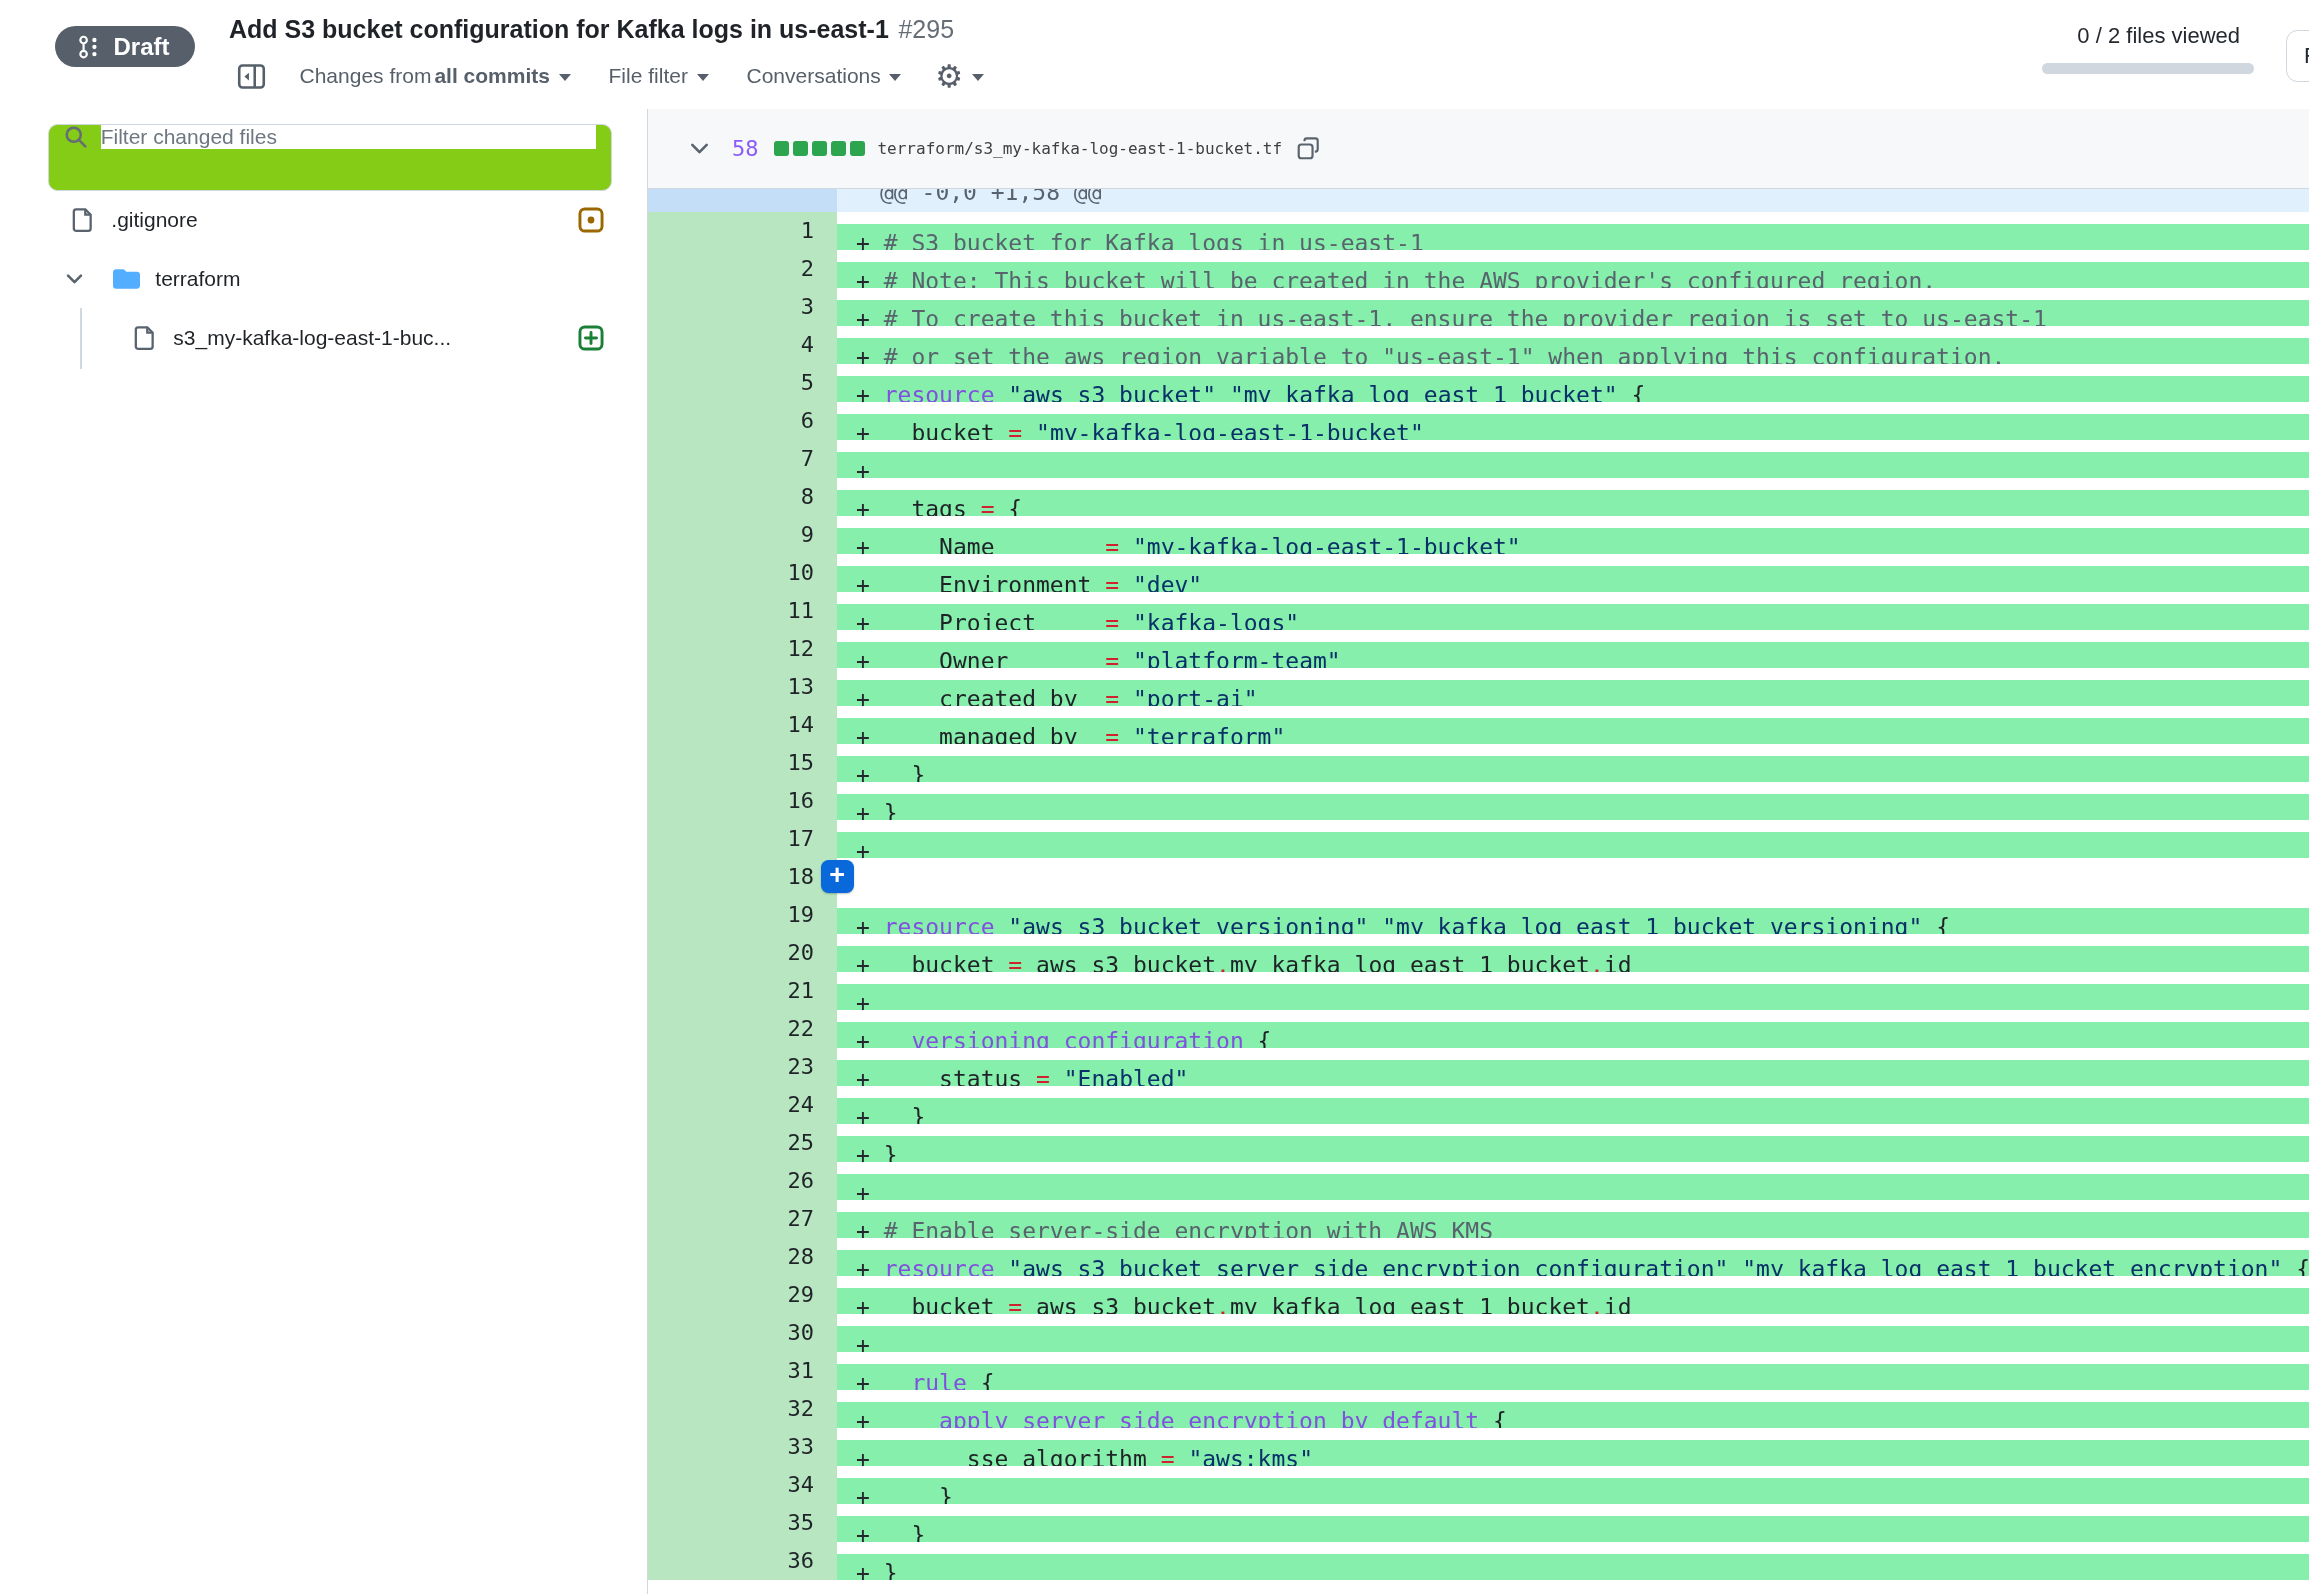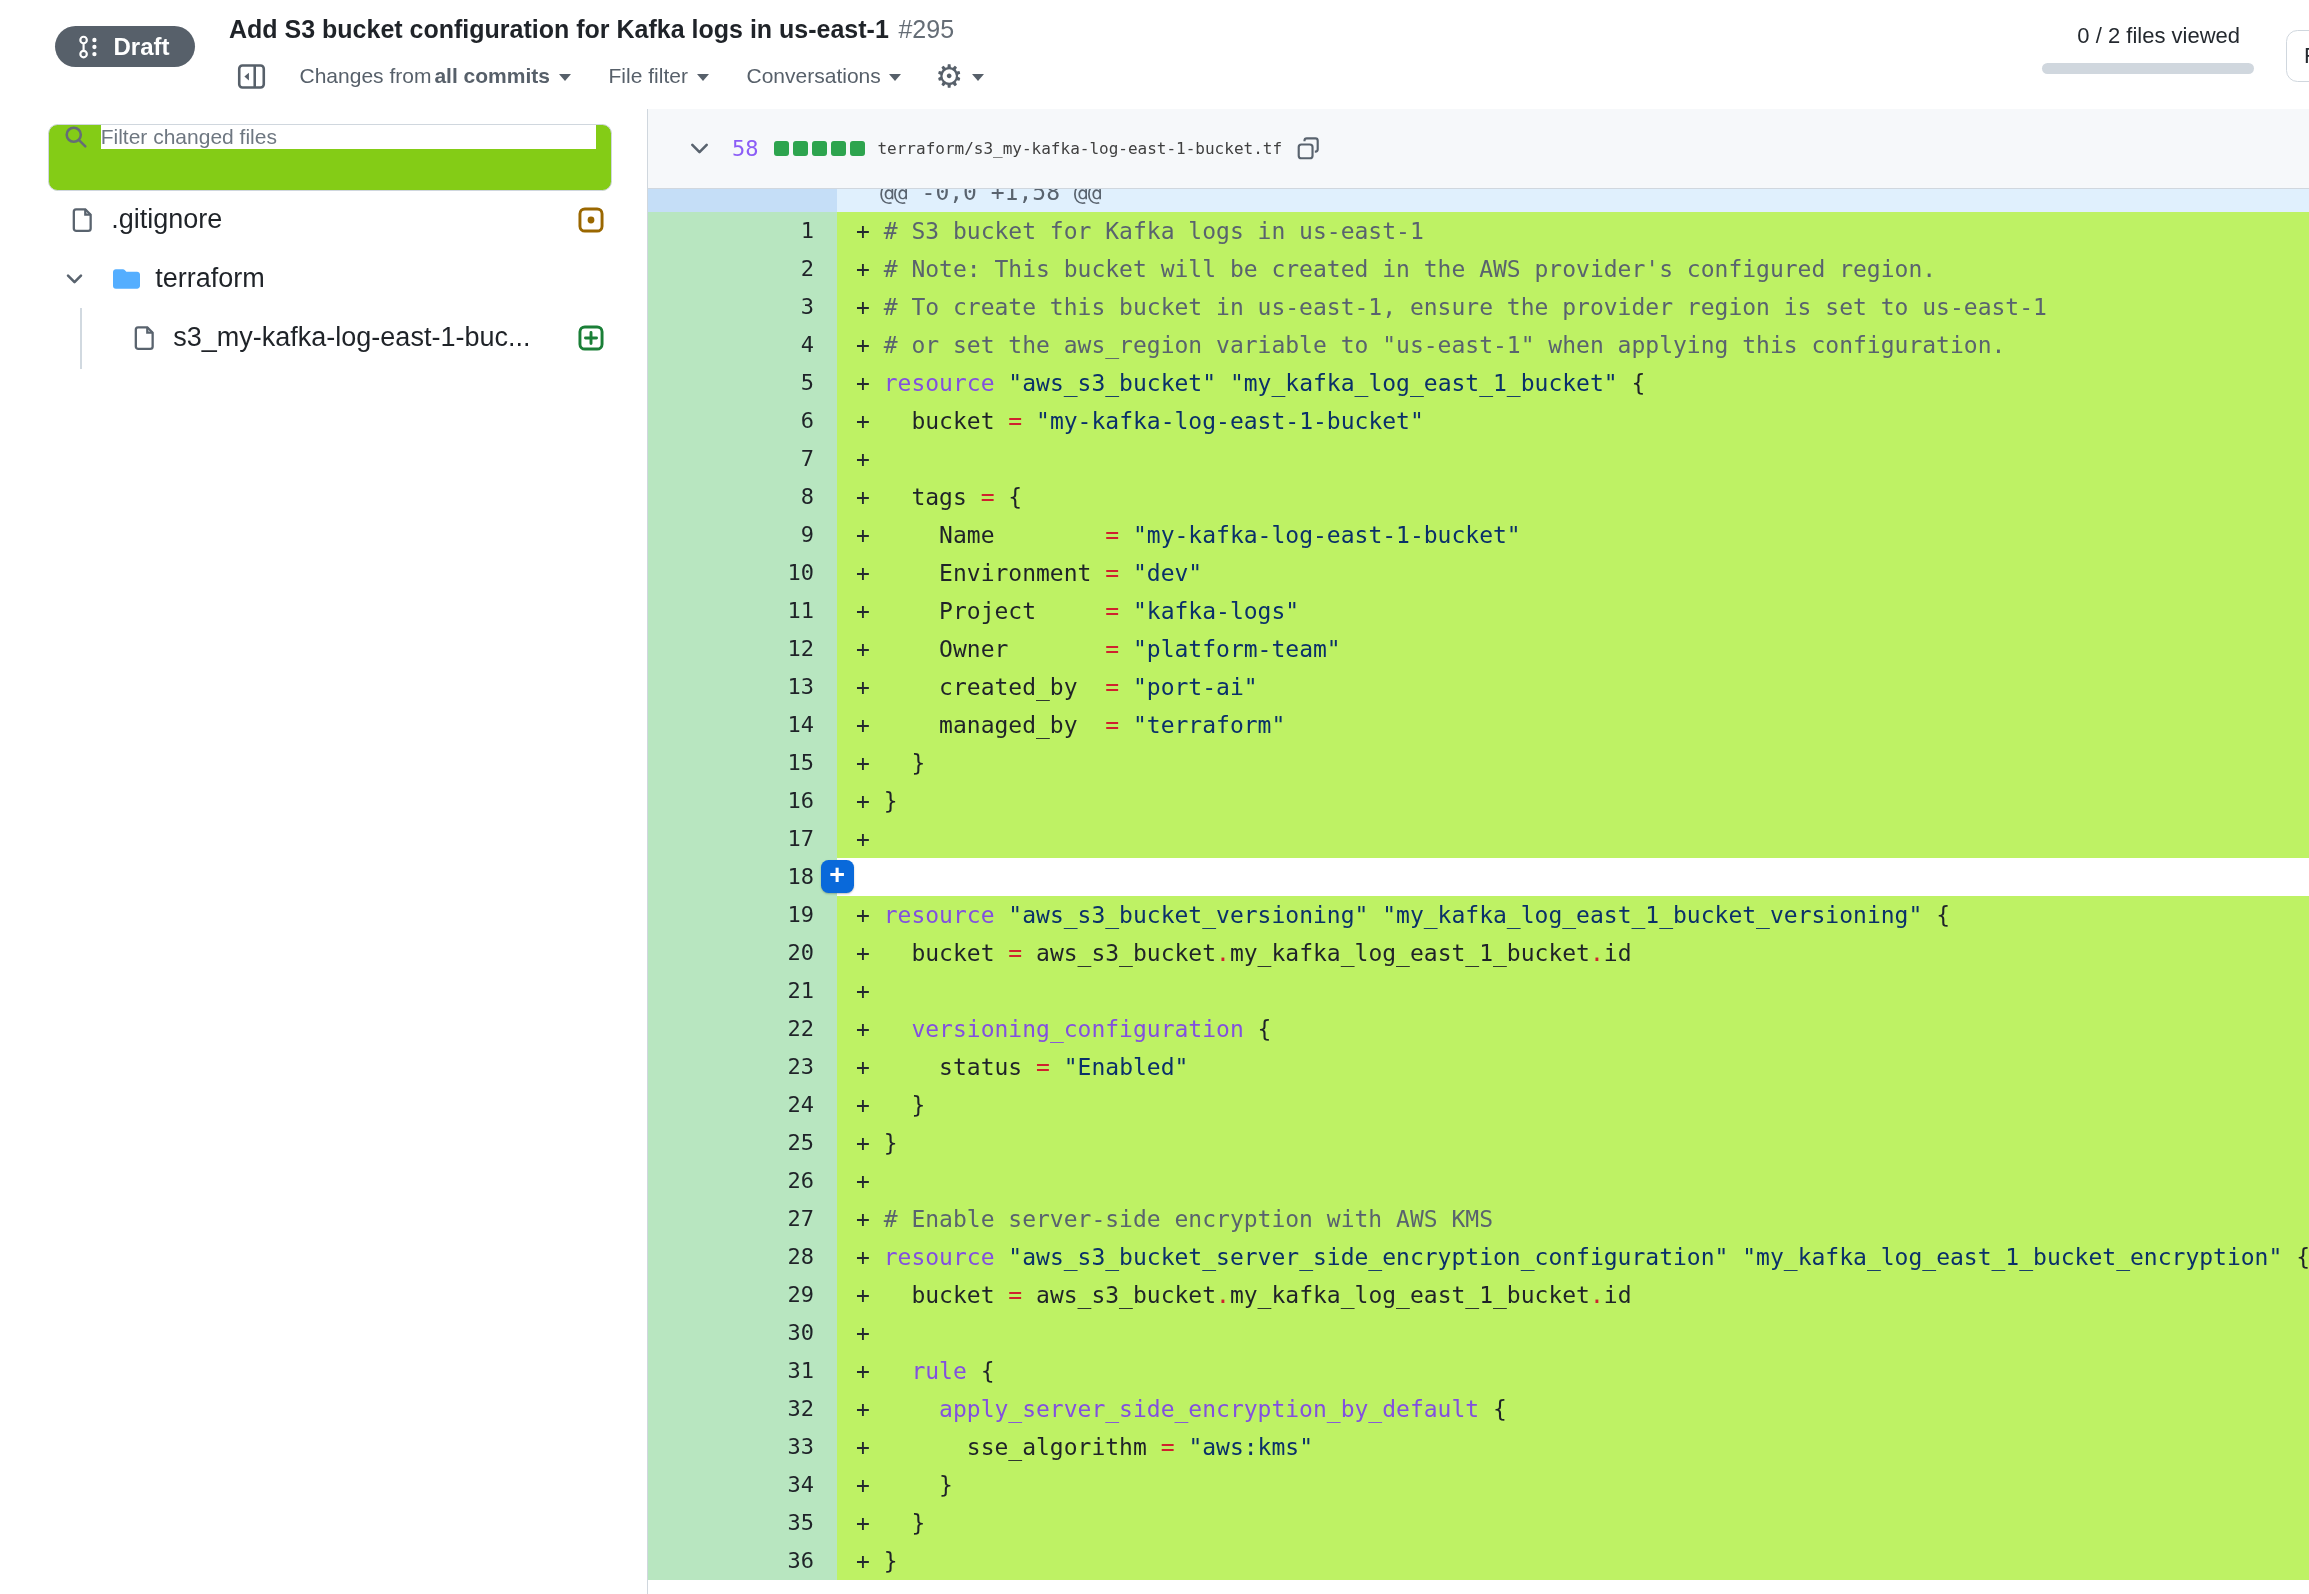--- a/index.html
+++ b/index.html
@@ -25,21 +25,21 @@
                     border:1.9px solid #d0d7de; border-radius:11.5px; display:flex; align-items:center;
                     padding-left:17px; font-size:22px; font-weight:500; color:#24292f; }
 
   
   .sidebar { position:absolute; left:0; top:109px; width:647px; bottom:0; background:#fff; }
   .filter-box { position:absolute; left:48px; top:15.3px; width:564px; height:67px; border:1.9px solid #d0d7de;
                 border-radius:9.6px; display:flex; align-items:flex-start; padding:0 15.3px; gap:12.4px; background:#84cc16; }
   .filter-box input { border:none; outline:none; flex:1; font-size:21px; color:#1f2328; font-family:"Liberation Sans", sans-serif; }
   .filter-box input::placeholder { color:#6e7781; }
   .tree { position:absolute; left:0; top:81px; width:647px; }
-  .tree-row { height:59px; display:flex; align-items:center; position:relative; font-size:27px; color:#1f2328; cursor:pointer; }
+  .tree-row { height:59px; display:flex; align-items:center; position:relative; font-size:21px; color:#1f2328; cursor:pointer; }
   .tree-row .status-slot { margin-left:auto; margin-right:43px; display:flex; align-items:center; }
   .row-file-root { padding-left:70px; }
   .row-folder   { padding-left:63px; }
   .row-file-nested { padding-left:132px; }
   .tree-label { margin-left:15.3px; white-space:nowrap; }
   .folder-gap { margin-left:27px; }
   .guide-line { position:absolute; left:80px; top:0; width:1.9px; height:61px; background:#d1d9e0; }
 
   
   .diff-panel { position:absolute; left:647px; top:109px; right:0; bottom:0; background:#fff;
@@ -55,22 +55,22 @@
   .hunk-row { height:23px; position:relative; overflow:hidden; }
   .hunk-gutter { position:absolute; left:0; top:0; width:189px; height:38px; background:#c5def7; }
   .hunk-content { position:absolute; left:189px; top:0; right:0; height:38px; background:#e0f0fd; }
   .hunk-text { font-family:"DejaVu Sans Mono", monospace; font-size:23px; line-height:38px;
                color:#59636e; padding-left:43px; margin-top:-16.3px; display:block; white-space:pre; }
 
   .diff-lines { position:relative; }
   .dline { display:flex; height:38px; }
   .dnum { flex:none; width:189px; background:#b8e6c0; font-family:"DejaVu Sans Mono", monospace;
           font-size:22px; line-height:38px; color:#1f2328; text-align:right; padding-right:23px; cursor:pointer; }
-  .dcode { flex:1; background:#bef264; font-family:"DejaVu Sans Mono", monospace; font-size:23px;
-           line-height:38px; white-space:pre; padding-left:19px; overflow:hidden; color:#1f2328; }
+  .dcode { flex:1; background:#86efac; font-family:"DejaVu Sans Mono", monospace; font-size:23px;
+           line-height:38px; white-space:pre; padding-left:19px; overflow:hidden; color:#1f2328;margin-top:12px; }
   .tok-c { color:#59636e; }
   .tok-k { color:#8250df; }
   .tok-s { color:#0a3069; }
   .tok-o { color:#cf222e; }
   .tok-p { color:#1f2328; }
   .marker { color:#24292f; }
   .plus-btn { position:absolute; left:173px; top:648px; width:32.5px; height:32.5px; background:#0969da;
               border-radius:7.6px; color:#fff; font-size:27px; font-weight:700; line-height:31px;
               text-align:center; cursor:pointer; box-shadow:0 1px 1.9px rgba(0,0,0,.25); z-index:3; }
 

